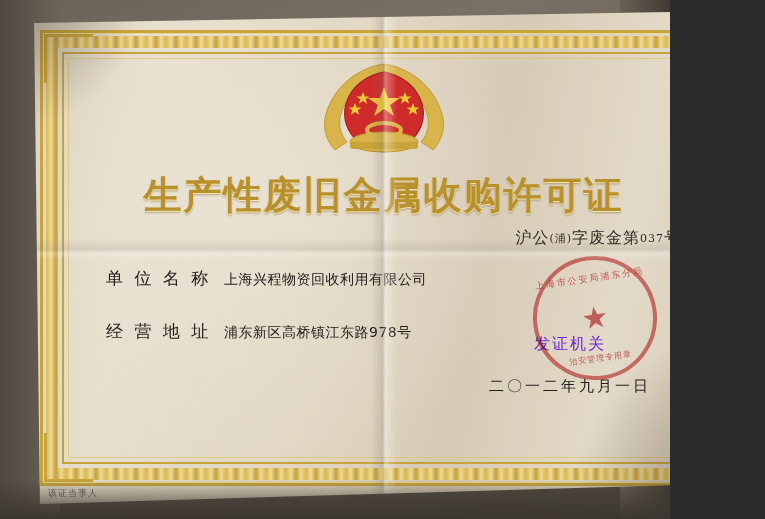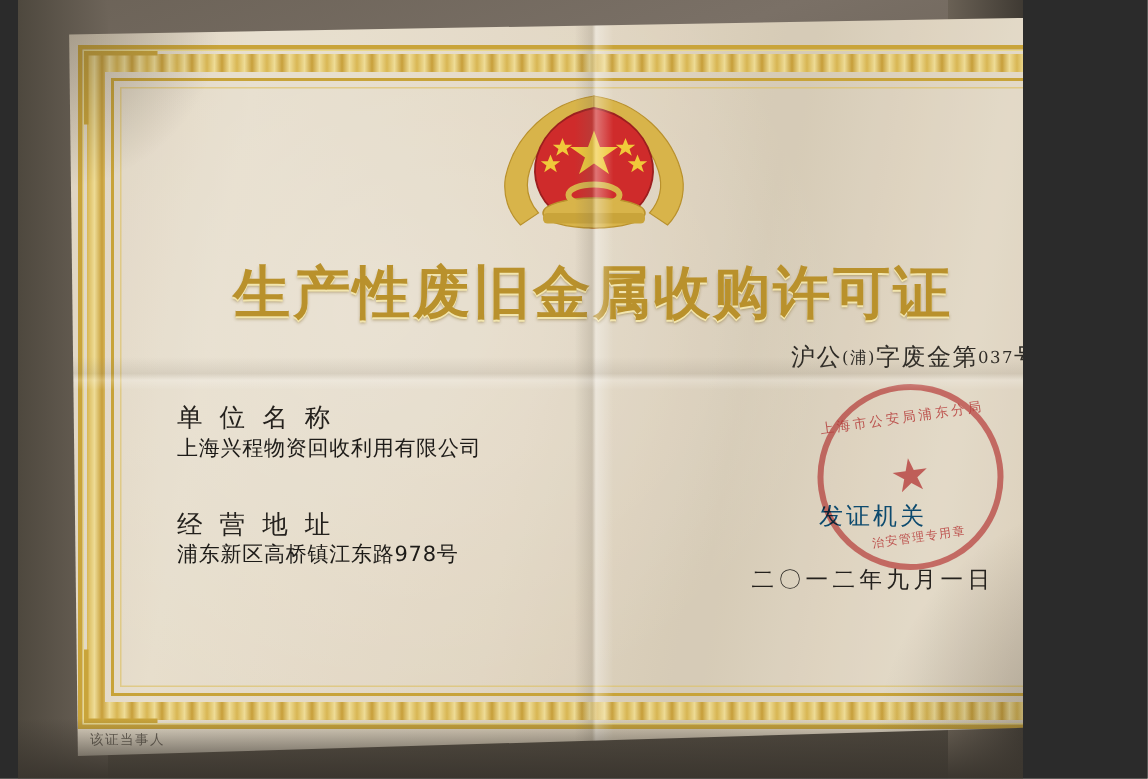--- a/index.html
+++ b/index.html
@@ -13,21 +13,20 @@
     overflow: hidden;
     font-family: "DejaVu Sans", "Liberation Sans", sans-serif;
   }
 
   #scene {
     position: relative;
     width: 670px;
     height: 519px;
     background: linear-gradient(160deg, #6b6257 0%, #7a7066 25%, #5d5549 60%, #4a443b 100%);
     overflow: hidden;
-    margin-left: 12px;
   }
 
   
   .desk-left {
     position: absolute;
     left: 0; top: 0;
     width: 60px; height: 519px;
     background: linear-gradient(90deg, #4e483e 0%, #6d6459 100%);
   }
   .desk-right {
@@ -181,21 +180,20 @@
     position: absolute;
     left: 32px;
     top: 205px;
     width: 460px;
   }
   .field-row {
     display: flex;
     align-items: baseline;
     margin-bottom: 30px;
     white-space: nowrap;
-    flex-direction: column;
   }
   .field-label {
     font-family: "DejaVu Serif", "Liberation Serif", serif;
     font-size: 17px;
     color: #24211d;
     letter-spacing: 3px;
     width: 118px;
     flex: 0 0 auto;
   }
   .field-value {
@@ -208,21 +206,21 @@
   .issuer {
     position: absolute;
     right: 18px;
     bottom: 58px;
     text-align: center;
     width: 210px;
   }
   .issuer-line {
     font-family: "DejaVu Serif", "Liberation Serif", serif;
     font-size: 16px;
-    color: #0c4a6e;
+    color: #6d28d9;
     letter-spacing: 2px;
     white-space: nowrap;
   }
   .issuer-date {
     margin-top: 22px;
     font-family: "DejaVu Serif", "Liberation Serif", serif;
     font-size: 15px;
     color: #24211d;
     letter-spacing: 3px;
     white-space: nowrap;

